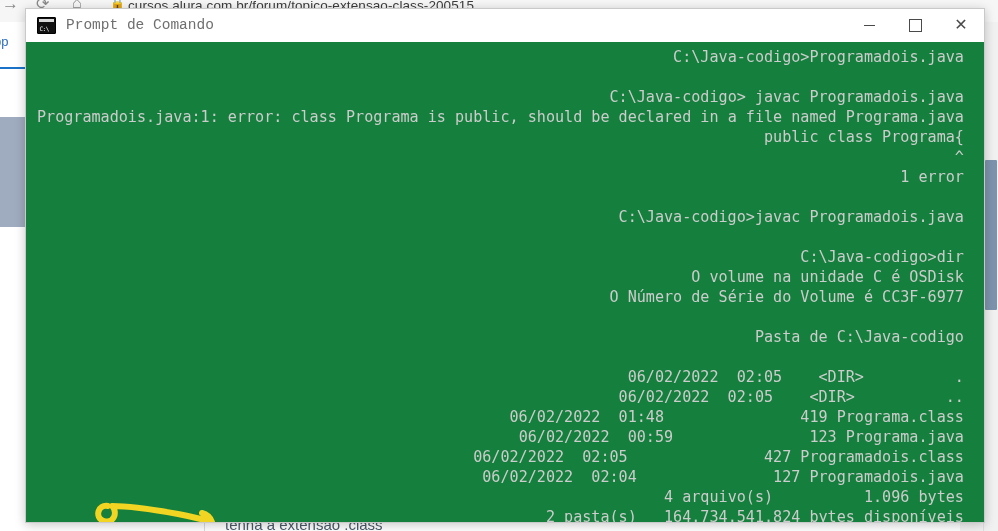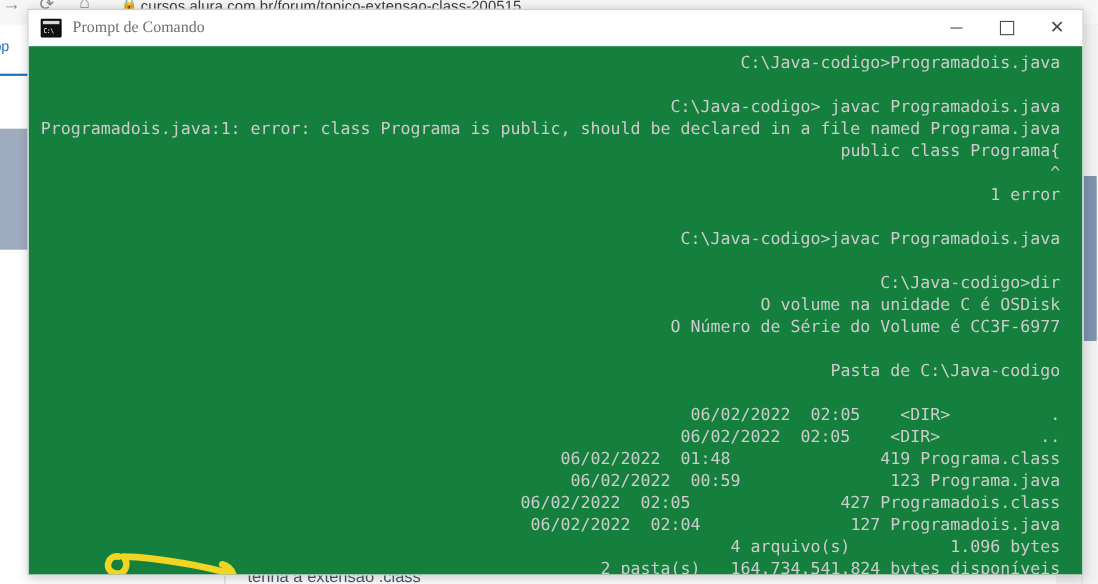--- a/index.html
+++ b/index.html
@@ -222,21 +222,21 @@
     font-family: "DejaVu Sans Mono", monospace;
     font-size: 6px;
     color: #ffffff;
     line-height: 8px;
     letter-spacing: -0.5px;
   }
   #cmd-title {
     margin-left: 10px;
     font-size: 14.5px;
     color: #6f6f6f;
-    font-family: Liberation Serif, serif;
+    font-family: Liberation Mono, monospace;
     white-space: nowrap;
   }
   #cmd-window-controls {
     position: absolute;
     right: 0;
     top: 0;
     height: 32px;
     display: flex;
   }
   .win-ctrl {

